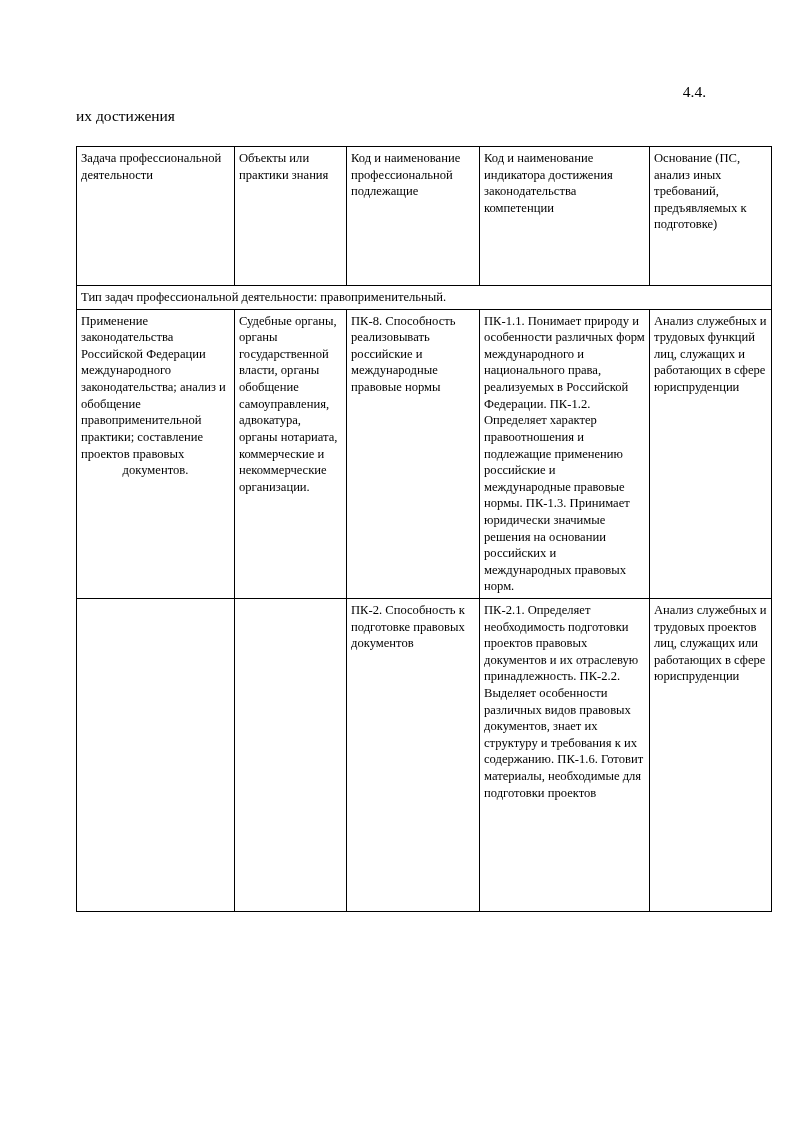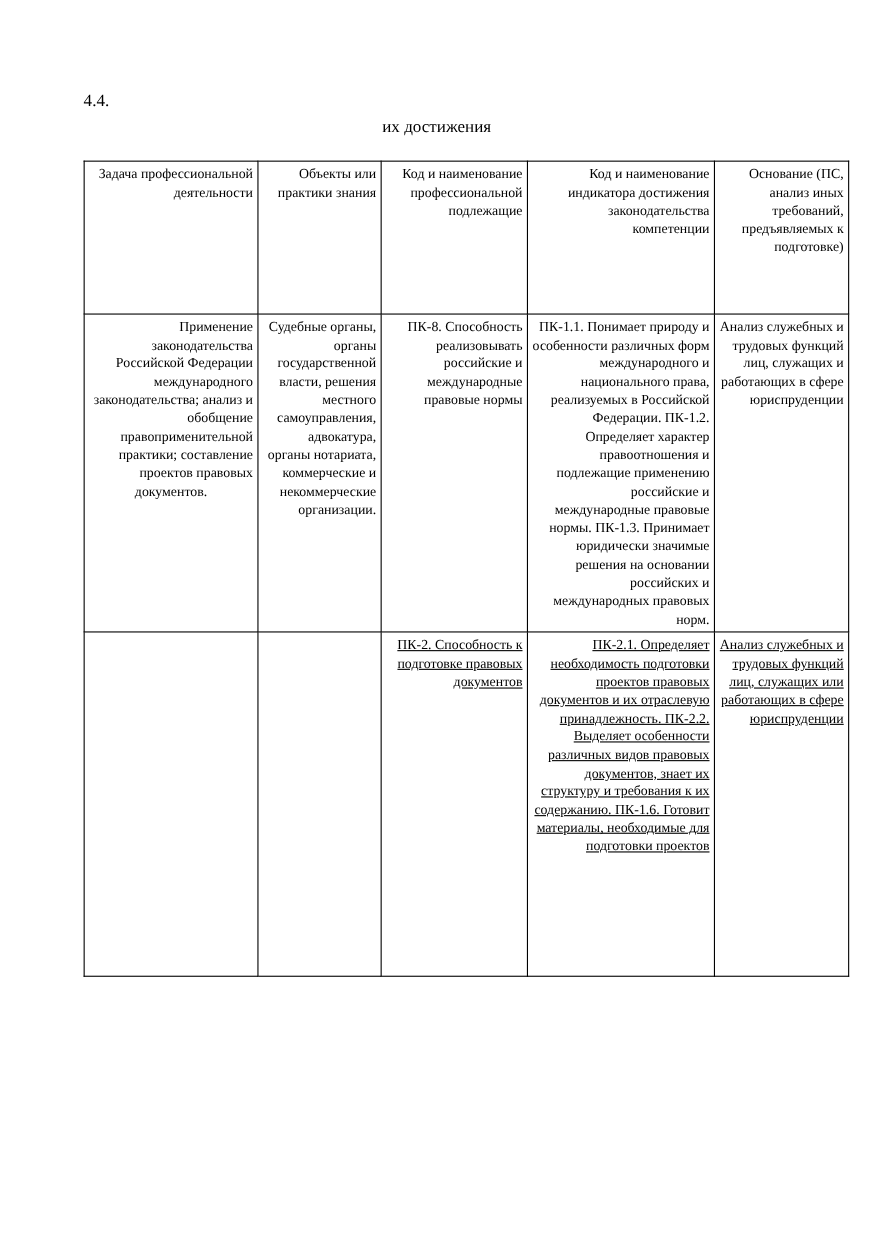--- a/index.html
+++ b/index.html
@@ -24,39 +24,38 @@
     font-size: 15.5px;
     line-height: 1.55;
     text-align: justify;
     margin: 8px 0 18px 0;
   }
   .doc-heading .num {
     margin-right: 12px;
   }
   .doc-heading .line2 {
     display: block;
-    text-align: center;
     text-indent: 0;
   }
   .heading-flex {
     display: flex;
-    justify-content: space-between;
+    justify-content: flex-end;
   }
   table.comp {
     width: 100%;
     border-collapse: collapse;
     table-layout: fixed;
     font-size: 12.6px;
     line-height: 1.32;
   }
   table.comp td {
     border: 1px solid #000000;
     vertical-align: top;
     padding: 3px 4px 3px 4px;
-    text-align: right;
+    text-align: left;
     word-wrap: break-word;
     overflow-wrap: break-word;
     hyphens: auto;
   }
   td.header-cell {
     vertical-align: top;
     padding-top: 5px;
   }
   td.band {
     text-align: center;
@@ -66,21 +65,20 @@
     text-align: justify;
     text-align-last: center;
   }
   .col-w1 { width: 158px; }
   .col-w2 { width: 112px; }
   .col-w3 { width: 133px; }
   .col-w4 { width: 170px; }
   .col-w5 { width: 122px; }
   .cut {
     overflow: hidden;
-    text-decoration: underline;
   }
 </style>
 </head>
 <body>
 
 <div class="page">
 
   <div class="doc-heading">
     <div class="heading-flex">
       <span class="num">4.4.</span>
@@ -98,29 +96,32 @@
     </colgroup>
     <tbody>
       <tr>
         <td class="header-cell" style="height:132px">Задача профессиональной деятельности</td>
         <td class="header-cell">Объекты или практики знания</td>
         <td class="header-cell">Код и наименование профессиональной подлежащие</td>
         <td class="header-cell">Код и наименование индикатора достижения законодательства компетенции</td>
         <td class="header-cell">Основание (ПС, анализ иных требований, предъявляемых к подготовке)</td>
       </tr>
       <tr>
+        <td class="band" colspan="5">Тип задач профессиональной деятельности: правоприменительный.</td>
+      </tr>
+      <tr>
         <td class="col1">Применение законодательства Российской Федерации международного законодательства; анализ и обобщение правоприменительной практики; составление проектов правовых документов.</td>
-        <td>Судебные органы, органы государственной власти, решения местного самоуправления, адвокатура, органы нотариата, коммерческие и некоммерческие организации.</td>
+        <td>Судебные органы, органы государственной власти, органы обобщение самоуправления, адвокатура, органы нотариата, коммерческие и некоммерческие организации.</td>
         <td>ПК-8. Способность реализовывать российские и международные правовые нормы</td>
         <td>ПК-1.1. Понимает природу и особенности различных форм международного и национального права, реализуемых в Российской Федерации. ПК-1.2. Определяет характер правоотношения и подлежащие применению российские и международные правовые нормы. ПК-1.3. Принимает юридически значимые решения на основании российских и международных правовых норм.</td>
         <td>Анализ служебных и трудовых функций лиц, служащих и работающих в сфере юриспруденции</td>
       </tr>
       <tr>
         <td class="col1 cut" style="height:306px"></td>
         <td class="cut"></td>
         <td class="cut">ПК-2. Способность к подготовке правовых документов</td>
         <td class="cut">ПК-2.1. Определяет необходимость подготовки проектов правовых документов и их отраслевую принадлежность. ПК-2.2. Выделяет особенности различных видов правовых документов, знает их структуру и требования к их содержанию. ПК-1.6. Готовит материалы, необходимые для подготовки проектов</td>
-        <td class="cut">Анализ служебных и трудовых функций лиц, служащих или работающих в сфере юриспруденции</td>
+        <td class="cut">Анализ служебных и трудовых проектов лиц, служащих или работающих в сфере юриспруденции</td>
       </tr>
     </tbody>
   </table>
 
 </div>
 
 </body></html>

